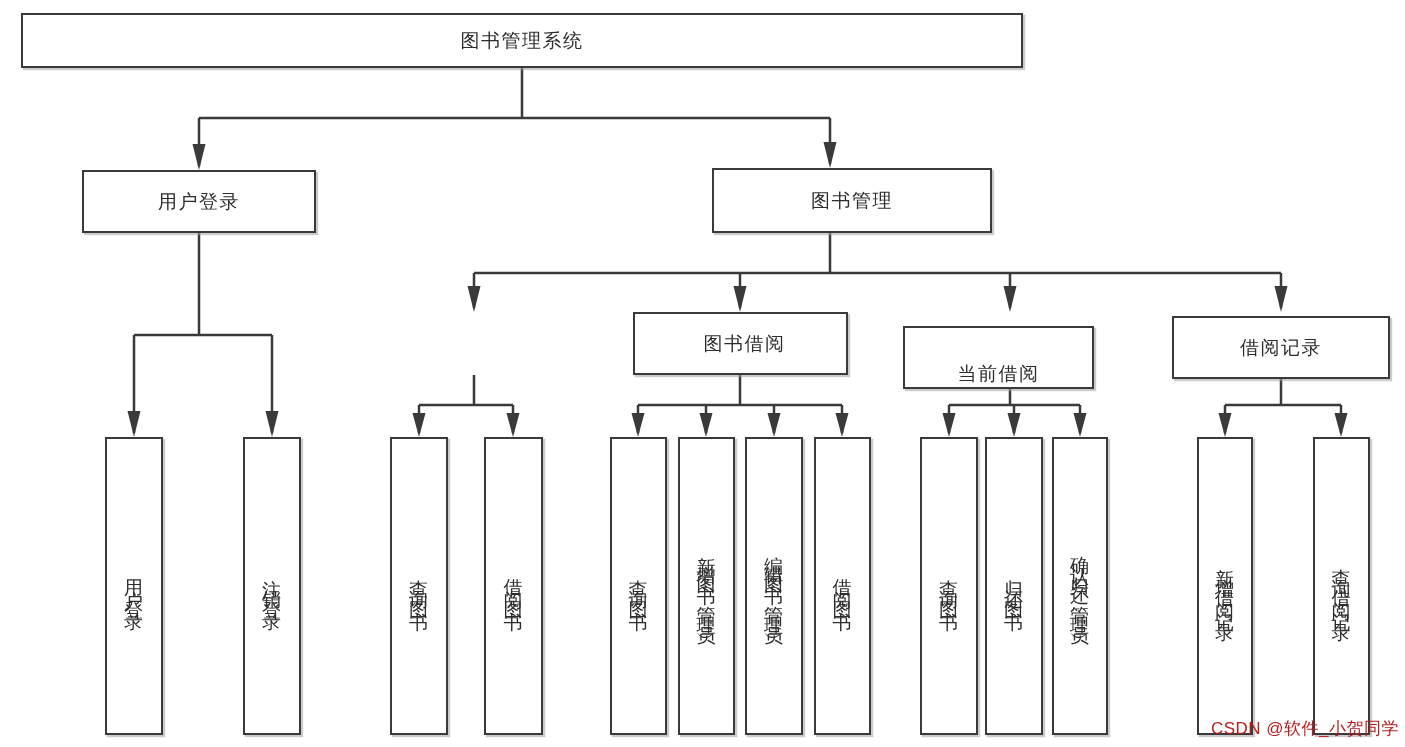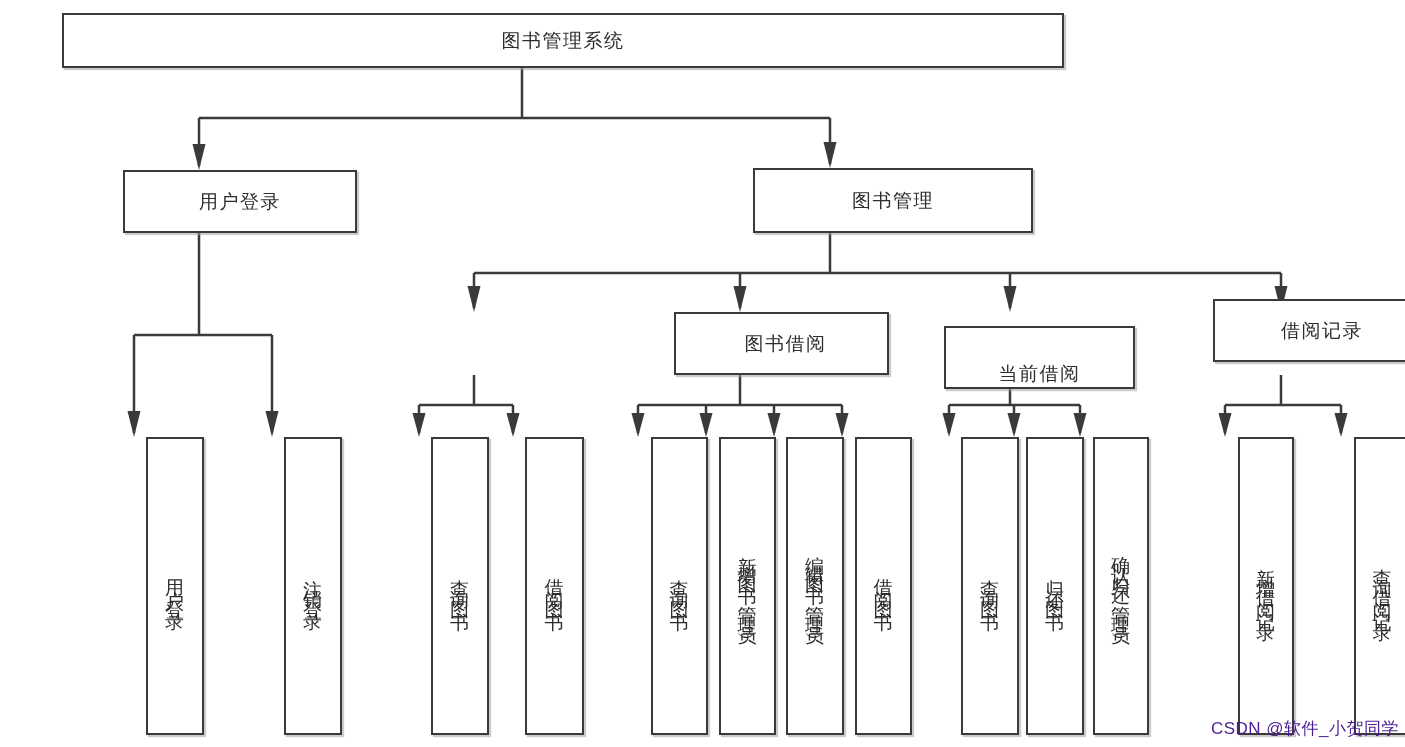--- a/index.html
+++ b/index.html
@@ -24,21 +24,20 @@
   .node {
     position: absolute;
     box-sizing: border-box;
     background: #ffffff;
     border: 2.5px solid #3a3a3a;
     display: flex;
     align-items: center;
     justify-content: center;
     box-shadow: 2px 2px 1px rgba(160,160,160,0.55);
     z-index: 2;
-    margin-left: 41px;
   }
   .h-label {
     font-size: 19px;
     color: #2d2d2d;
     letter-spacing: 1.5px;
     white-space: nowrap;
   }
   .v-label {
     writing-mode: vertical-rl;
     text-orientation: mixed;
@@ -48,21 +47,21 @@
     line-height: 1;
   }
   .v-label.tight {
     letter-spacing: 10px;
   }
   #watermark {
     position: absolute;
     top: 717px;
     right: 6px;
     font-size: 17px;
-    color: #4c1d95;
+    color: #b91c1c;
     letter-spacing: 0.5px;
     z-index: 3;
     white-space: nowrap;
   }
 </style>
 </head>
 <body>
 
 <div id="stage">
 
@@ -116,21 +115,21 @@
   <div class="node" style="left:712px; top:168px; width:280px; height:65px;">
     <span class="h-label">图书管理</span>
   </div>
 
   <div class="node" style="left:633px; top:312px; width:215px; height:63px;padding-left:8px;">
     <span class="h-label">图书借阅</span>
   </div>
   <div class="node" style="left:903px; top:326px; width:191px; height:63px;align-items:flex-end;">
     <span class="h-label">当前借阅</span>
   </div>
-  <div class="node" style="left:1172px; top:299px; width:218px; height:63px;">
+  <div class="node" style="left:1172px; top:316px; width:218px; height:63px;">
     <span class="h-label">借阅记录</span>
   </div>
 
   <div class="node" style="left:105px; top:437px; width:58px; height:298px;">
     <span class="v-label">用户登录</span>
   </div>
   <div class="node" style="left:243px; top:437px; width:58px; height:298px;">
     <span class="v-label">注销登录</span>
   </div>
 

